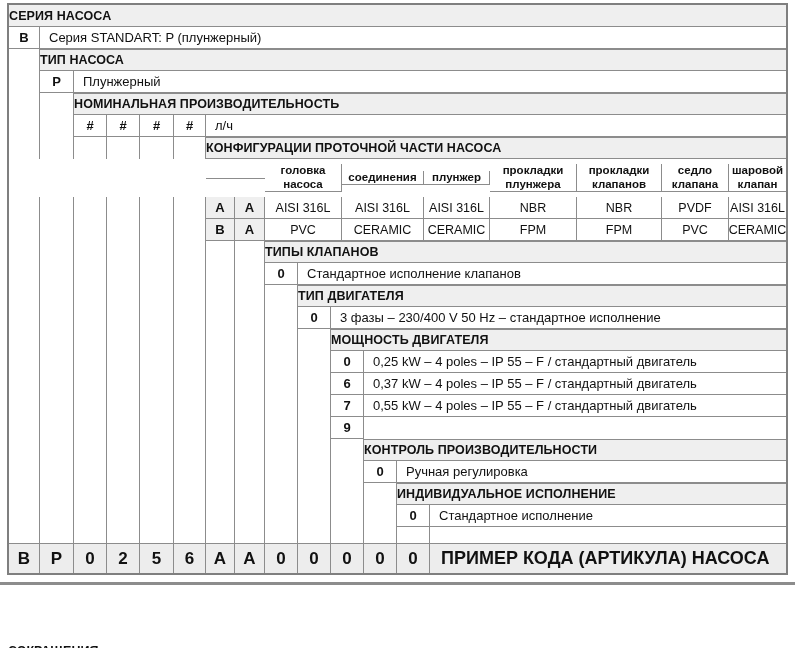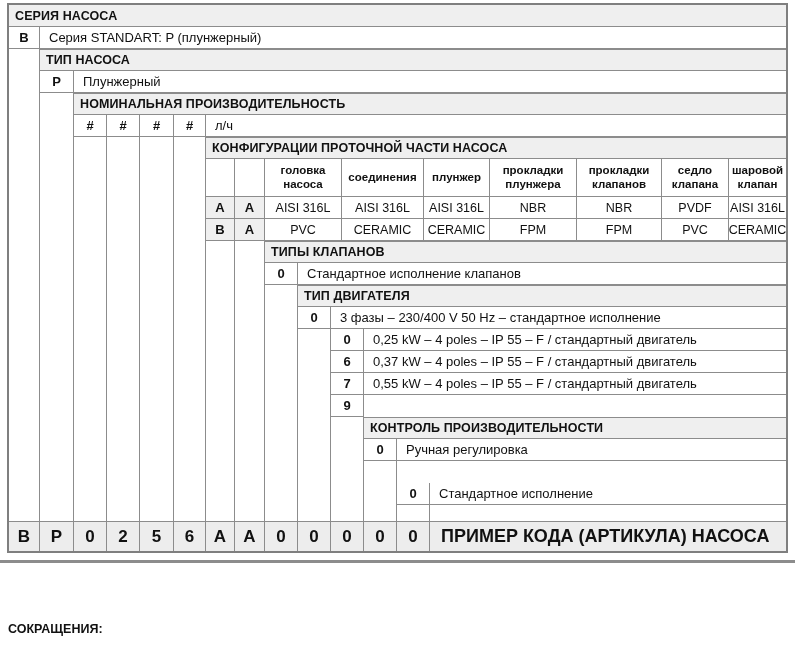--- a/index.html
+++ b/index.html
@@ -7,32 +7,32 @@
   body {
     width: 795px; height: 648px;
     font-family: "Liberation Sans", sans-serif;
     color: #111;
     overflow: hidden;
   }
   .wrap { padding: 3px 7px 0 7px; }
 
   .tbl { width: 781px; border: 2px solid #7f7f7f; background:#fff; }
   .row { display: flex; height: 22px; }
-  .row.r-tall { height: 38px; }
+  .row.r-tall { height: 38px; align-items: center; }
   .row.r-chan { height: 16px; }
   .row.r-code { height: 30px; border-top: 1px solid #8c8c8c; background:#ededed; }
 
   
   .ch { display:block; flex: 0 0 auto; border-right: 1px solid #8c8c8c; background:#fff; }
   .chfill { flex: 1 1 auto; }
 
   
   .hd {
     flex: 1 1 auto; display:flex; align-items:center;
-    padding: 0 6px;
+    padding: 0 0;
     background:#efefef;
     border-top: 1px solid #8c8c8c; border-bottom: 1px solid #8c8c8c;
     font-weight: 700; font-size: 12.5px; letter-spacing: .1px;
     white-space: nowrap; overflow:hidden;
   }
   .tbl > .row:first-child .hd { border-top: none; }
 
   
   .cd {
     flex: 0 0 auto; display:flex; align-items:center; justify-content:center;
@@ -237,20 +237,33 @@
         <i class="ch c4"></i>
         <i class="ch c5"></i>
         <i class="ch c6"></i>
         <i class="ch c7"></i>
         <i class="ch c8"></i>
         <i class="ch c9"></i>
       <div class="cd c10">0</div>
       <div class="ds fx">3 фазы – 230/400 V 50 Hz – стандартное исполнение</div>
     </div>
 
+    <div class="row">
+      <i class="ch c1"></i>
+        <i class="ch c2"></i>
+        <i class="ch c3"></i>
+        <i class="ch c4"></i>
+        <i class="ch c5"></i>
+        <i class="ch c6"></i>
+        <i class="ch c7"></i>
+        <i class="ch c8"></i>
+        <i class="ch c9"></i>
+        <i class="ch c10"></i>
+      <div class="hd">МОЩНОСТЬ ДВИГАТЕЛЯ</div>
+    </div>
 
     <div class="row">
       <i class="ch c1"></i>
         <i class="ch c2"></i>
         <i class="ch c3"></i>
         <i class="ch c4"></i>
         <i class="ch c5"></i>
         <i class="ch c6"></i>
         <i class="ch c7"></i>
         <i class="ch c8"></i>
@@ -338,20 +351,21 @@
         <i class="ch c3"></i>
         <i class="ch c4"></i>
         <i class="ch c5"></i>
         <i class="ch c6"></i>
         <i class="ch c7"></i>
         <i class="ch c8"></i>
         <i class="ch c9"></i>
         <i class="ch c10"></i>
         <i class="ch c11"></i>
         <i class="ch c12"></i>
+      <div class="hd">ИНДИВИДУАЛЬНОЕ ИСПОЛНЕНИЕ</div>
     </div>
 
     <div class="row">
       <i class="ch c1"></i>
         <i class="ch c2"></i>
         <i class="ch c3"></i>
         <i class="ch c4"></i>
         <i class="ch c5"></i>
         <i class="ch c6"></i>
         <i class="ch c7"></i>

